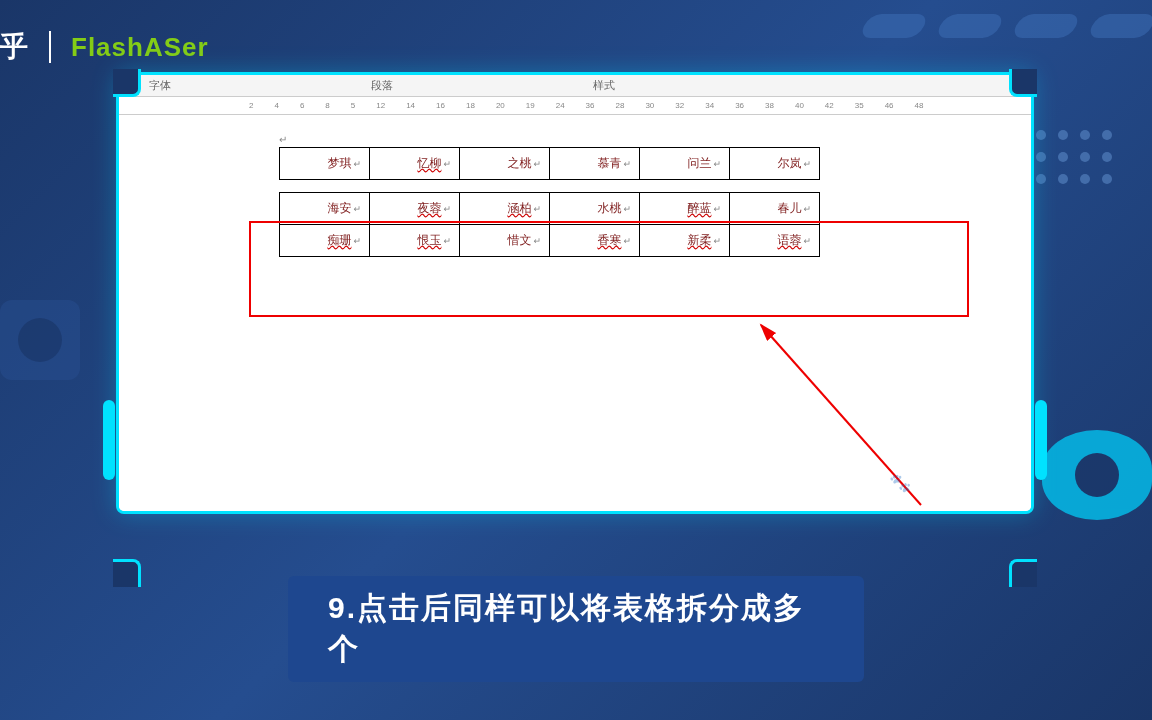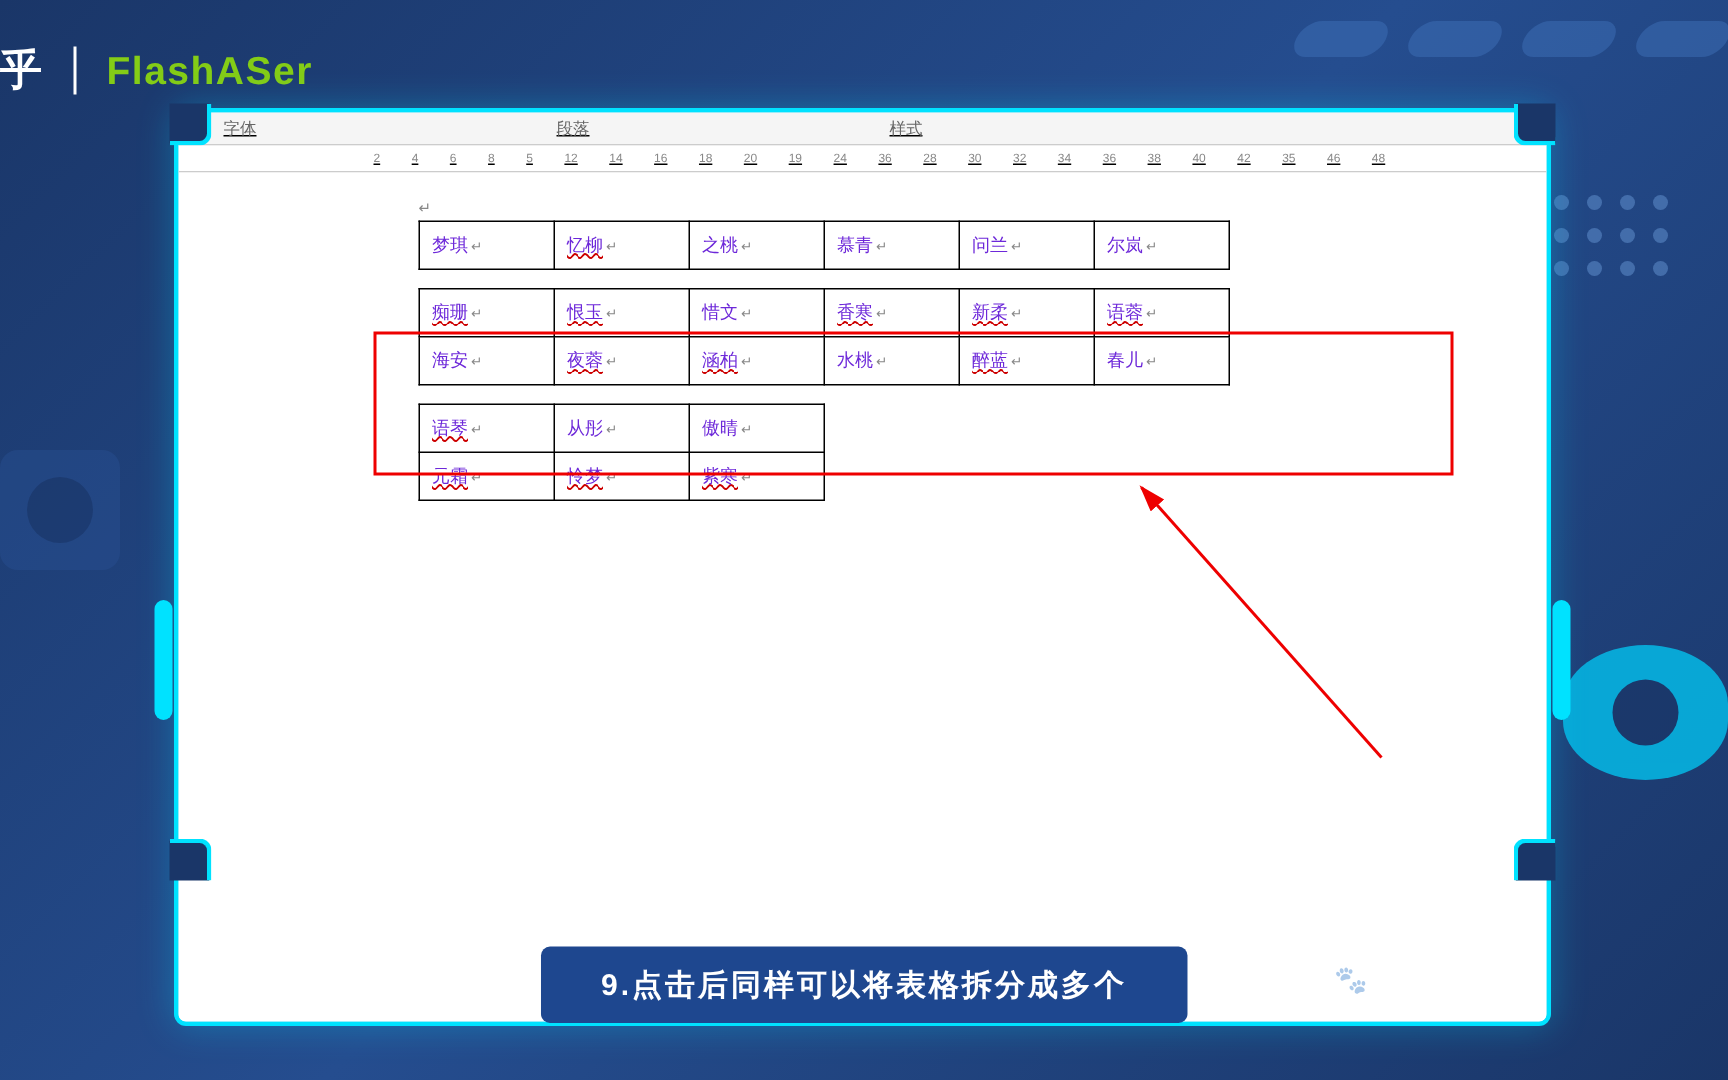--- a/index.html
+++ b/index.html
@@ -95,27 +95,26 @@
   opacity: 0.45;
 }
 .deco-dots span {
   width: 10px; height: 10px;
   background: #6d9edc;
   border-radius: 50%;
 }
 .window-frame {
   position: absolute;
   left: 116px; top: 72px;
-  width: 918px; height: 612px;
+  width: 918px; height: 442px;
   border: 3px solid #00e2ff;
   border-radius: 8px;
   background: #f0f0f0;
   box-shadow: 0 0 24px rgba(0,220,255,0.3);
   overflow: hidden;
-  text-decoration: underline;
 }
 .corner {
   position: absolute;
   width: 28px; height: 28px;
   background: #1a3668;
 }
 .c-tl { top: -3px; left: -3px; border-right: 3px solid #00e2ff; border-bottom: 3px solid #00e2ff; border-radius: 0 0 8px 0;}
 .c-tr { top: -3px; right: -3px; border-left: 3px solid #00e2ff; border-bottom: 3px solid #00e2ff; border-radius: 0 0 0 8px;}
 .c-bl { bottom: -3px; left: -3px; border-right: 3px solid #00e2ff; border-top: 3px solid #00e2ff; border-radius: 0 8px 0 0;}
 .c-br { bottom: -3px; right: -3px; border-left: 3px solid #00e2ff; border-top: 3px solid #00e2ff; border-radius: 8px 0 0 0;}
@@ -159,23 +158,24 @@
 }
 .word-table {
   border-collapse: collapse;
   margin-bottom: 12px;
 }
 .word-table td {
   border: 1px solid #000;
   width: 90px; height: 32px;
   font-size: 12px;
   padding: 0 8px;
-  color: #6d28d9;
+  color: #7f1d1d;
   vertical-align: middle;
   position: relative;
+  text-align: right;
 }
 .underline-wavy {
   text-decoration: underline;
   text-decoration-color: #c00;
   text-decoration-style: wavy;
 }
 .cell-mark::after {
   content: "↵";
   font-size: 9px;
   color: #888;
@@ -204,21 +204,21 @@
   display: flex;
   align-items: center;
   gap: 8px;
 }
 .caption-bar {
   position: absolute;
   left: 50%; transform: translateX(-50%);
   bottom: 38px;
   background: #1e478f;
   color: #fff;
-  font-size: 20px;
+  font-size: 30px;
   font-weight: bold;
   padding: 12px 40px;
   border-radius: 6px;
   letter-spacing: 2px;
 }
 .ghost { color: #888; font-size: 10px; }
 </style>
 </head>
 <body>
 
@@ -306,52 +306,38 @@
         <td class="cell-mark"><span>慕青</span></td>
         <td class="cell-mark"><span>问兰</span></td>
         <td class="cell-mark"><span>尔岚</span></td>
       </tr>
     </tbody>
       </table>
 
     <table class="word-table">
       <tbody>
           <tr>
+        <td class="cell-mark"><span>海安</span></td>
+        <td class="cell-mark"><span class="underline-wavy">夜蓉</span></td>
+        <td class="cell-mark"><span class="underline-wavy">涵柏</span></td>
+        <td class="cell-mark"><span>水桃</span></td>
+        <td class="cell-mark"><span class="underline-wavy">醉蓝</span></td>
+        <td class="cell-mark"><span>春儿</span></td>
+      </tr>
+      <tr>
         <td class="cell-mark"><span class="underline-wavy">痴珊</span></td>
         <td class="cell-mark"><span class="underline-wavy">恨玉</span></td>
         <td class="cell-mark"><span>惜文</span></td>
         <td class="cell-mark"><span class="underline-wavy">香寒</span></td>
         <td class="cell-mark"><span class="underline-wavy">新柔</span></td>
         <td class="cell-mark"><span class="underline-wavy">语蓉</span></td>
       </tr>
-      <tr>
-        <td class="cell-mark"><span>海安</span></td>
-        <td class="cell-mark"><span class="underline-wavy">夜蓉</span></td>
-        <td class="cell-mark"><span class="underline-wavy">涵柏</span></td>
-        <td class="cell-mark"><span>水桃</span></td>
-        <td class="cell-mark"><span class="underline-wavy">醉蓝</span></td>
-        <td class="cell-mark"><span>春儿</span></td>
-      </tr>
     </tbody>
       </table>
 
-    <table class="word-table">
-      <tbody>
-          <tr>
-        <td class="cell-mark"><span class="underline-wavy">语琴</span></td>
-        <td class="cell-mark"><span>从彤</span></td>
-        <td class="cell-mark"><span>傲晴</span></td>
-      </tr>
-      <tr>
-        <td class="cell-mark"><span class="underline-wavy">元霜</span></td>
-        <td class="cell-mark"><span class="underline-wavy">怜梦</span></td>
-        <td class="cell-mark"><span class="underline-wavy">紫寒</span></td>
-      </tr>
-    </tbody>
-      </table>
 
 
     <div class="red-box"></div>
     <div class="red-arrow">
       <svg viewBox="0 0 200 200">
         <defs>
           <marker id="ah" markerWidth="10" markerHeight="10" refX="8" refY="3" orient="auto">
             <path d="M0,0 L0,6 L9,3 z" fill="#e00"></path>
           </marker>
         </defs>

